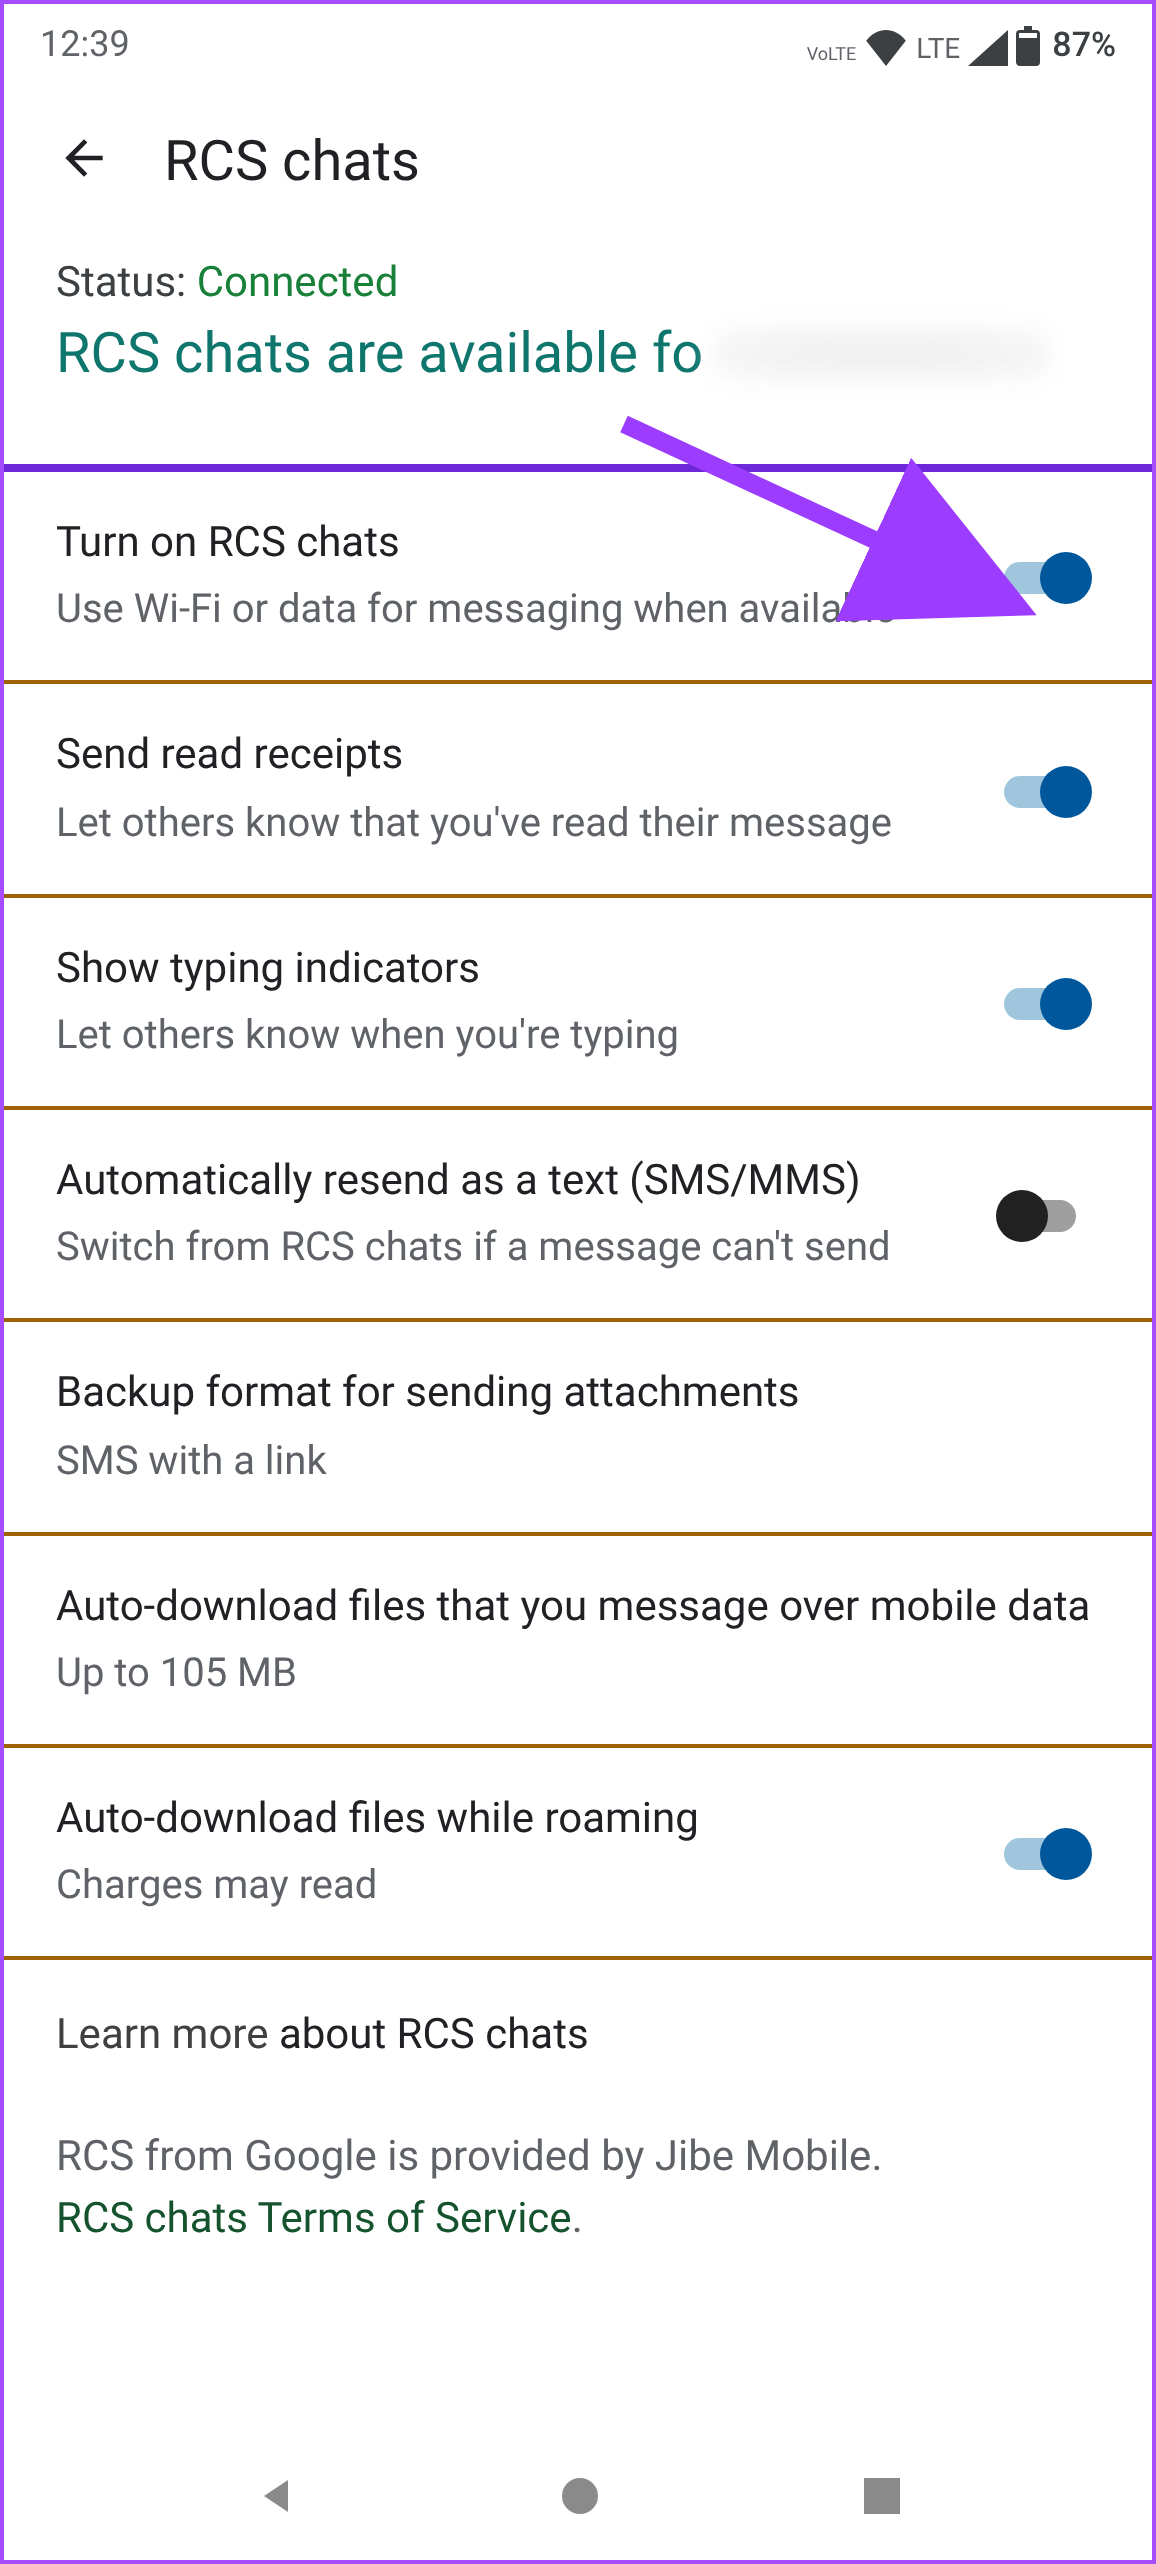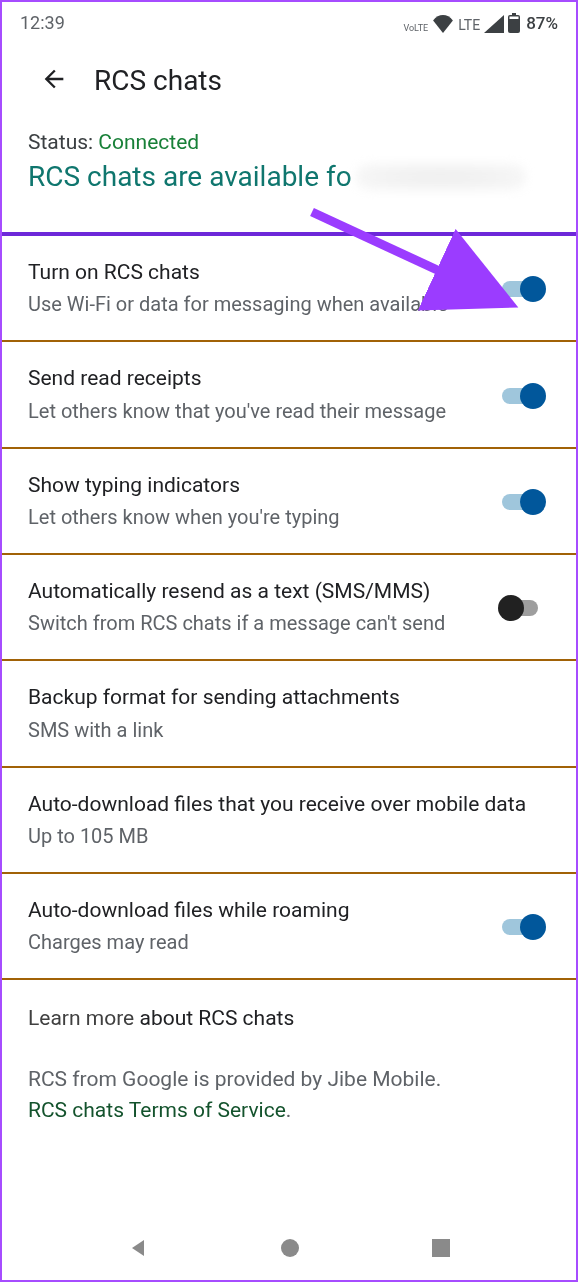--- a/index.html
+++ b/index.html
@@ -25,21 +25,20 @@
   .status-right svg { display: block; }
   .volte { font-size: 9px; line-height: 9px; text-align: center; color:#5f6368; }
   .batt-pct { font-size: 17px; color:#3c4043; margin-left: 2px; font-weight:500;}
 
   
   .app-bar {
     display: flex;
     align-items: center;
     gap: 22px;
     padding: 22px 22px 30px 22px;
-    margin-left: 12px;
   }
   .app-bar .title { font-size: 28px; font-weight: 400; color:#202124;}
   .back-btn { background:none; border:none; padding:4px; cursor:pointer; }
 
   
   .status-block {
     padding: 0 26px 39px 26px;
     border-bottom: 4px solid #6d28d9;
   }
   .status-line { font-size: 21px; color:#3c4043; }
@@ -205,21 +204,21 @@
 
 <div class="row">
   <div class="text">
     <div class="t1">Backup format for sending attachments</div>
     <div class="t2">SMS with a link</div>
   </div>
 </div>
 
 <div class="row">
   <div class="text">
-    <div class="t1">Auto-download files that you receive over mobile data</div>
+    <div class="t1">Auto-download files that you message over mobile data</div>
     <div class="t2">Up to 105 MB</div>
   </div>
 </div>
 
 <div class="row">
   <div class="text">
     <div class="t1">Auto-download files while roaming</div>
     <div class="t2">Charges may read</div>
   </div>
   <div class="switch">

